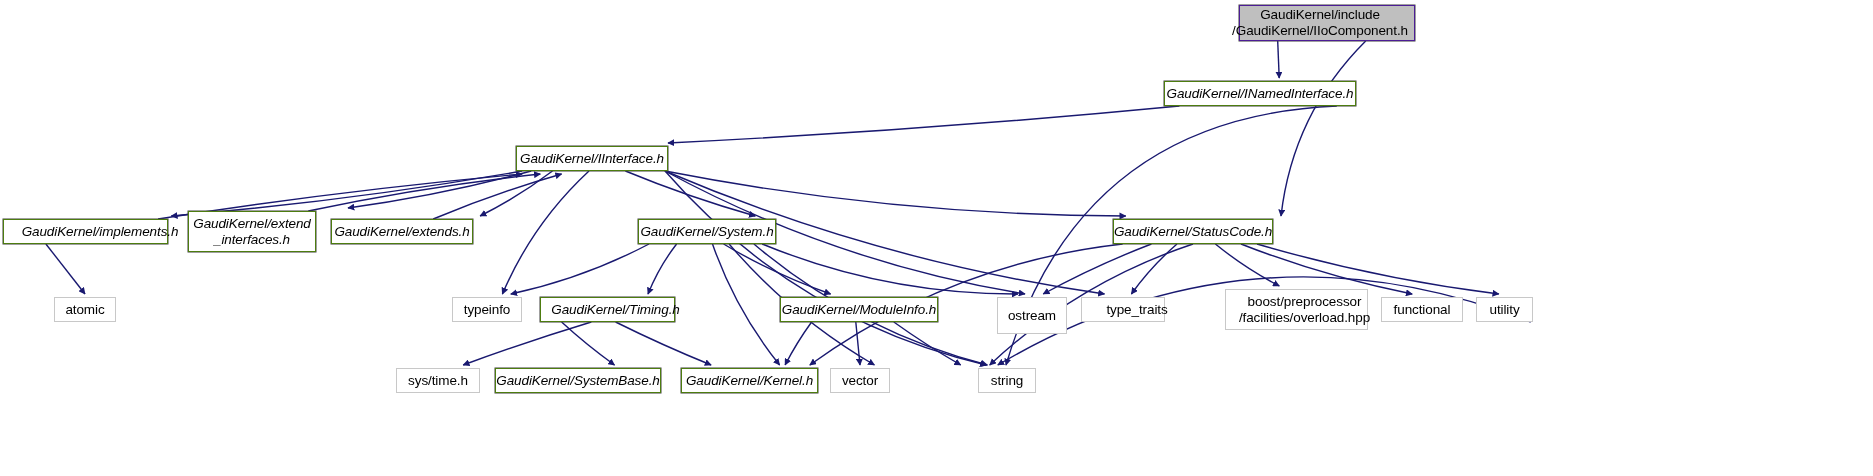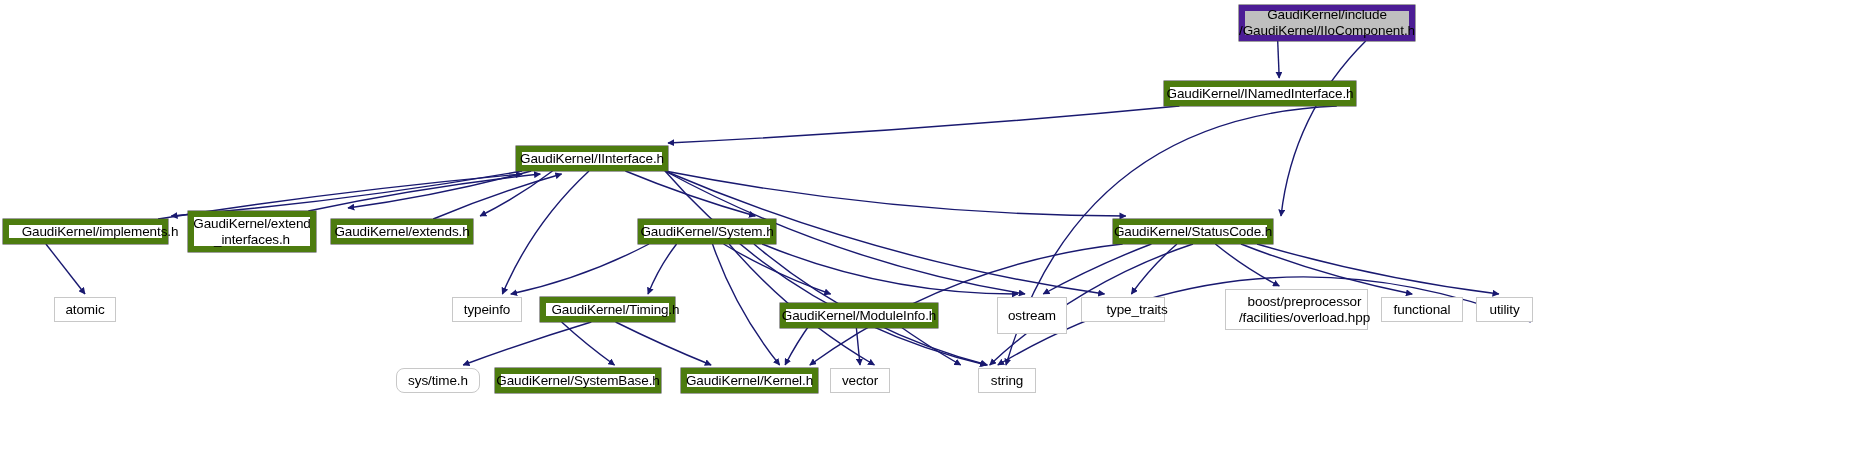--- a/index.html
+++ b/index.html
@@ -32,27 +32,29 @@
     text-align: center;
     background: #ffffff;
     border: 1px solid #c8c8c8;
     font-size: 13.5px;
     line-height: 16px;
     color: #000000;
     white-space: pre-line;
     letter-spacing: -0.1px;
   }
   .node.strong {
-    border: 6px solid #4d7c0f;
+    border: 1px solid #4d7c0f;
     box-shadow: 0 0 0 0.5px #404040;
+    font-style: italic;
   }
   .node.current {
     background: #bfbfbf;
-    border: 6px solid #4c1d95;
+    border: 1px solid #4c1d95;
     box-shadow: 0 0 0 0.5px #404040;
+    justify-content: flex-end;
   }
   .node-label {
     display: block;
     padding: 0 6px;
   }
 </style>
 </head>
 <body>
 
 <div id="graph-root">
@@ -112,27 +114,27 @@
       <div class="node strong" style="left: 516px; top: 146px; width: 152px; height: 25px;"><span class="node-label">GaudiKernel/IInterface.h</span></div>
       <div class="node strong" style="left: 3px; top: 219px; width: 165px; height: 25px; padding-left: 29px;"><span class="node-label">GaudiKernel/implements.h</span></div>
       <div class="node strong" style="left: 188px; top: 211px; width: 128px; height: 41px;"><span class="node-label">GaudiKernel/extend
 _interfaces.h</span></div>
       <div class="node strong" style="left: 331px; top: 219px; width: 142px; height: 25px;"><span class="node-label">GaudiKernel/extends.h</span></div>
       <div class="node strong" style="left: 638px; top: 219px; width: 138px; height: 25px;"><span class="node-label">GaudiKernel/System.h</span></div>
       <div class="node strong" style="left: 1113px; top: 219px; width: 160px; height: 25px;"><span class="node-label">GaudiKernel/StatusCode.h</span></div>
       <div class="node weak" style="left: 54px; top: 297px; width: 62px; height: 25px;"><span class="node-label">atomic</span></div>
       <div class="node weak" style="left: 452px; top: 297px; width: 70px; height: 25px;"><span class="node-label">typeinfo</span></div>
       <div class="node strong" style="left: 540px; top: 297px; width: 135px; height: 25px; padding-left: 16px;"><span class="node-label">GaudiKernel/Timing.h</span></div>
-      <div class="node strong" style="left: 780px; top: 297px; width: 158px; height: 25px; margin-top: 6px;"><span class="node-label">GaudiKernel/ModuleInfo.h</span></div>
+      <div class="node strong" style="left: 780px; top: 297px; width: 158px; height: 25px;"><span class="node-label">GaudiKernel/ModuleInfo.h</span></div>
       <div class="node weak" style="left: 997px; top: 297px; width: 70px; height: 37px;"><span class="node-label">ostream</span></div>
       <div class="node weak" style="left: 1081px; top: 297px; width: 84px; height: 25px; padding-left: 28px;"><span class="node-label">type_traits</span></div>
       <div class="node weak" style="left: 1225px; top: 289px; width: 143px; height: 41px; padding-left: 16px;"><span class="node-label">boost/preprocessor
 /facilities/overload.hpp</span></div>
       <div class="node weak" style="left: 1381px; top: 297px; width: 82px; height: 25px;"><span class="node-label">functional</span></div>
       <div class="node weak" style="left: 1476px; top: 297px; width: 57px; height: 25px;"><span class="node-label">utility</span></div>
-      <div class="node weak" style="left: 396px; top: 368px; width: 84px; height: 25px; border-radius: 8px;"><span class="node-label">sys/time.h</span></div>
+      <div class="node weak" style="left: 396px; top: 368px; width: 84px; height: 25px;"><span class="node-label">sys/time.h</span></div>
       <div class="node strong" style="left: 495px; top: 368px; width: 166px; height: 25px;"><span class="node-label">GaudiKernel/SystemBase.h</span></div>
       <div class="node strong" style="left: 681px; top: 368px; width: 137px; height: 25px;"><span class="node-label">GaudiKernel/Kernel.h</span></div>
       <div class="node weak" style="left: 830px; top: 368px; width: 60px; height: 25px;"><span class="node-label">vector</span></div>
       <div class="node weak" style="left: 941px; top: 368px; width: 58px; height: 25px; margin-left: 37px;"><span class="node-label">string</span></div>
     </div>
 
 </div>
 
 </body></html>

